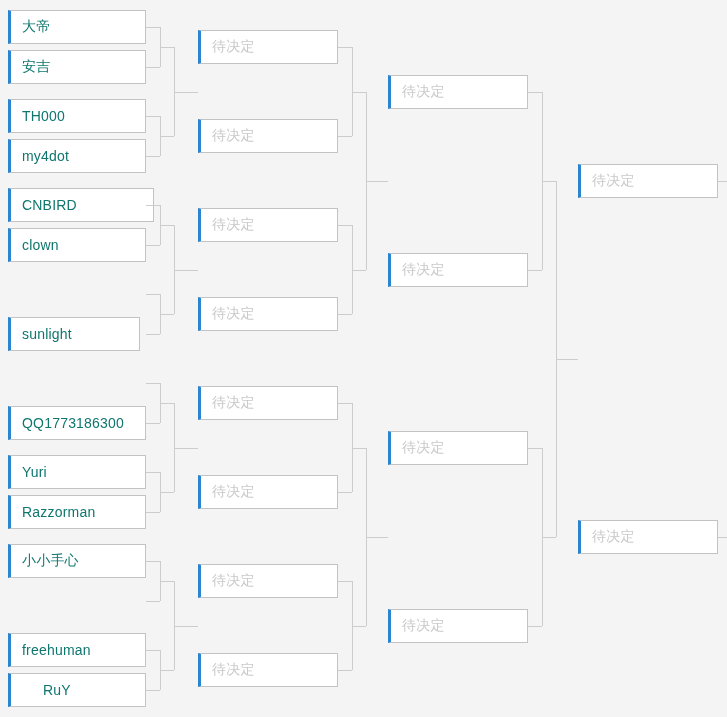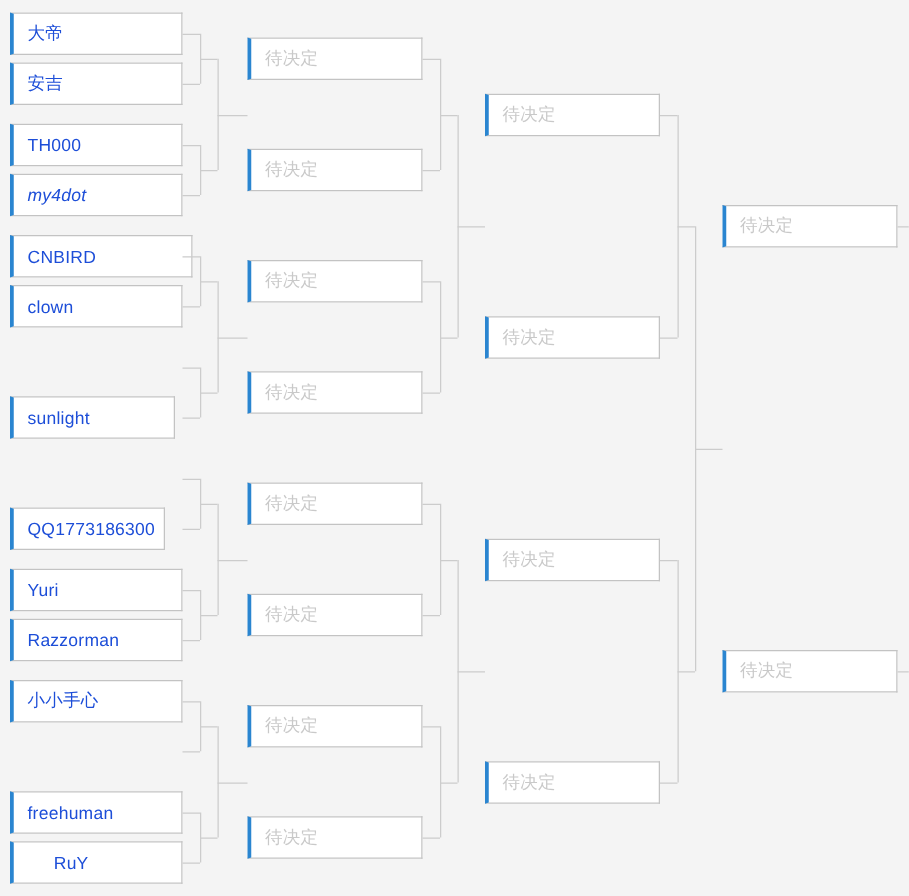--- a/index.html
+++ b/index.html
@@ -24,21 +24,21 @@
   .slot {
     position: absolute;
     box-sizing: border-box;
     height: 34px;
     background: #ffffff;
     border: 1px solid #c3c3c3;
     border-left: 3px solid #2a85d0;
     display: flex;
     align-items: center;
     font-size: 14px;
-    color: #1d4ed8;
+    color: #0f766e;
     padding-left: 11px;
     letter-spacing: 0.2px;
     white-space: nowrap;
     overflow: hidden;
   }
   .slot.tbd {
     color: #c9c9c9;
   }
   .conn {
     position: absolute;
@@ -47,25 +47,25 @@
   .conn.h { height: 1px; }
   .conn.v { width: 1px; }
 </style>
 </head>
 <body>
 
 <div id="bracket-root">
     <div class="slot" style="left: 8px; top: 10px; width: 138px;">大帝</div>
     <div class="slot" style="left: 8px; top: 50px; width: 138px;">安吉</div>
     <div class="slot" style="left: 8px; top: 99px; width: 138px;">TH000</div>
-    <div class="slot" style="left: 8px; top: 139px; width: 138px; font-style: italic;">my4dot</div>
+    <div class="slot" style="left: 8px; top: 139px; width: 138px;">my4dot</div>
     <div class="slot" style="left: 8px; top: 188px; width: 146px;">CNBIRD</div>
     <div class="slot" style="left: 8px; top: 228px; width: 138px;">clown</div>
     <div class="slot" style="left: 8px; top: 317px; width: 132px;">sunlight</div>
-    <div class="slot" style="left: 8px; top: 406px; width: 124px;">QQ1773186300</div>
+    <div class="slot" style="left: 8px; top: 406px; width: 138px;">QQ1773186300</div>
     <div class="slot" style="left: 8px; top: 455px; width: 138px;">Yuri</div>
     <div class="slot" style="left: 8px; top: 495px; width: 138px;">Razzorman</div>
     <div class="slot" style="left: 8px; top: 544px; width: 138px;">小小手心</div>
     <div class="slot" style="left: 8px; top: 633px; width: 138px;">freehuman</div>
     <div class="slot" style="left: 8px; top: 673px; width: 138px; padding-left: 32px;">RuY</div>
     <div class="slot tbd" style="left: 198px; top: 30px; width: 140px;">待决定</div>
     <div class="slot tbd" style="left: 198px; top: 119px; width: 140px;">待决定</div>
     <div class="slot tbd" style="left: 198px; top: 208px; width: 140px;">待决定</div>
     <div class="slot tbd" style="left: 198px; top: 297px; width: 140px;">待决定</div>
     <div class="slot tbd" style="left: 198px; top: 386px; width: 140px;">待决定</div>

